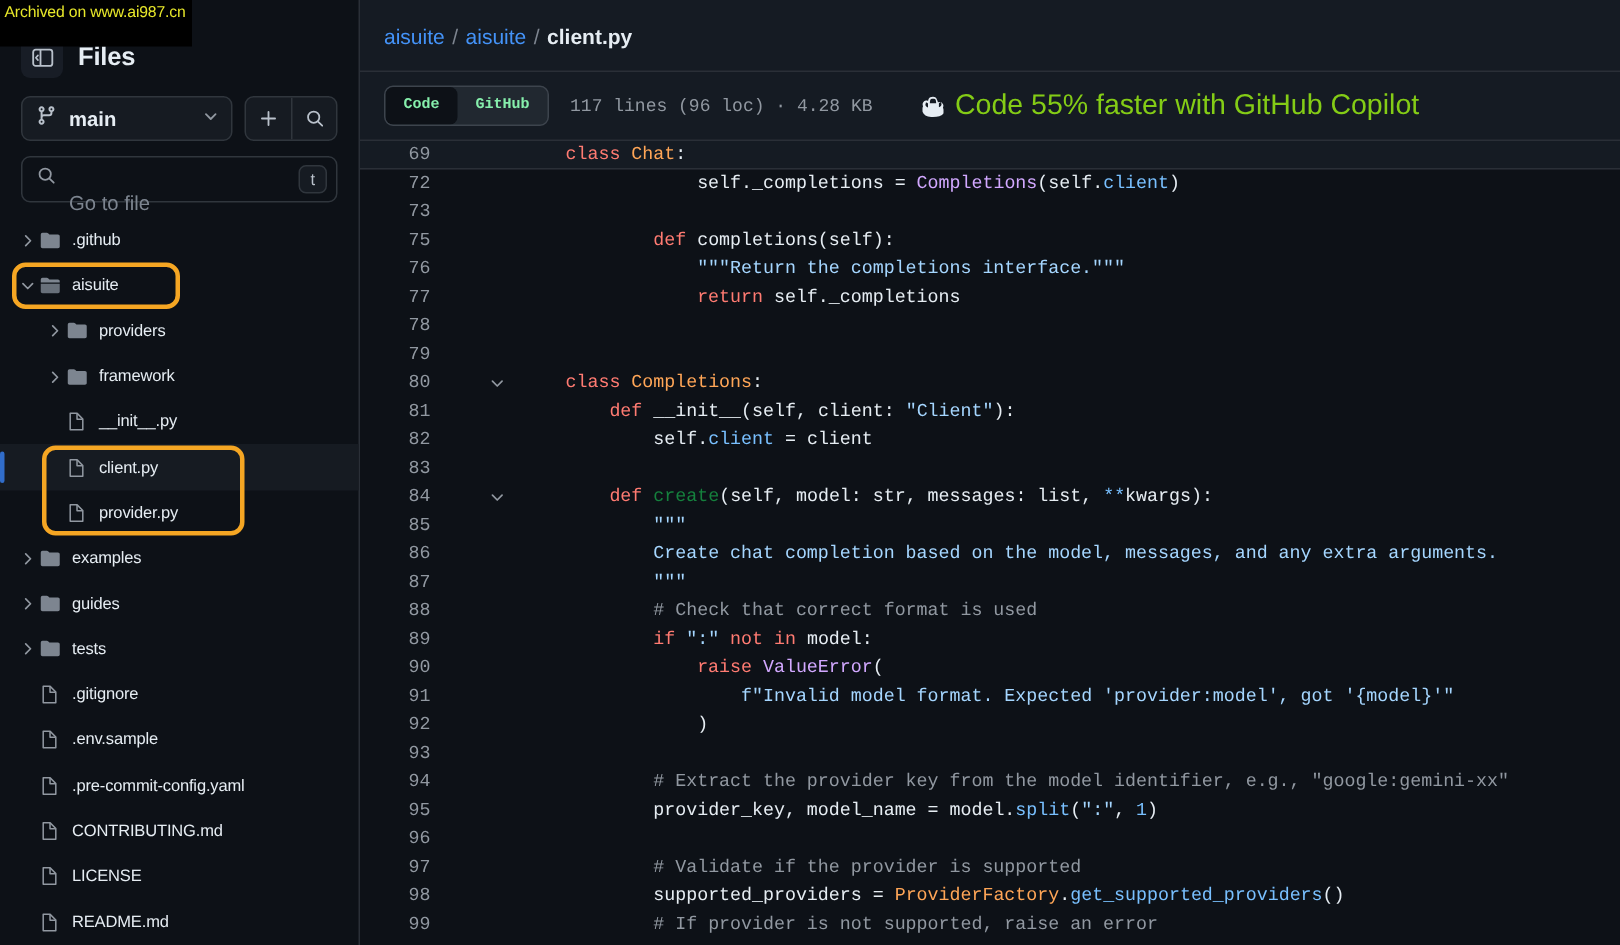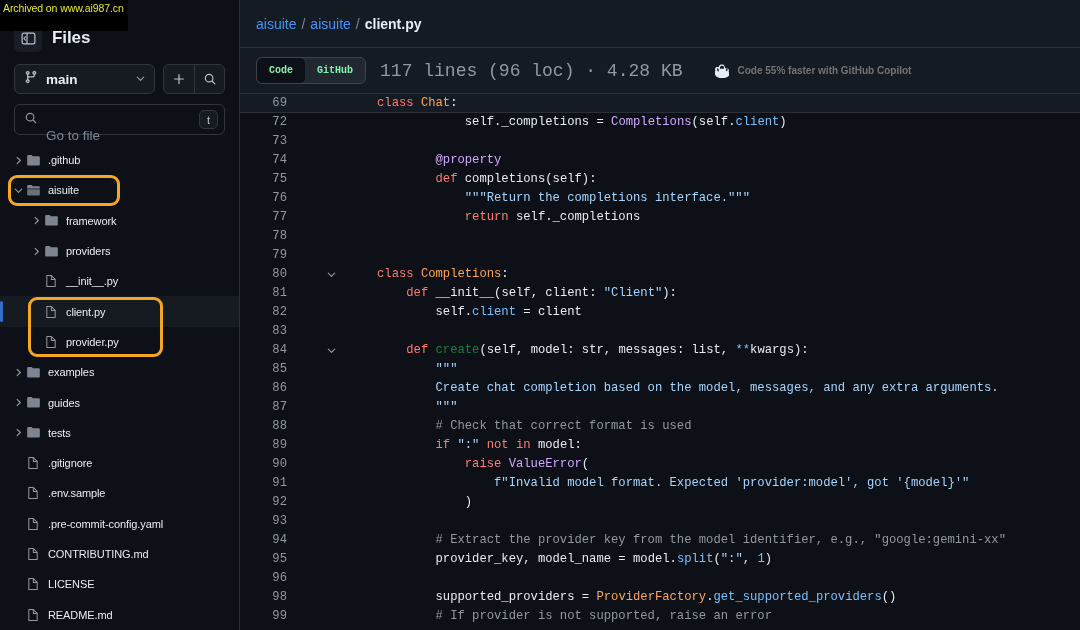--- a/index.html
+++ b/index.html
@@ -133,26 +133,26 @@
     display: flex; height: 27px; border: 1px solid #3d444d; border-radius: 6px;
     overflow: hidden; background: #212830;
   }
   .seg > div {
     padding: 0 12px; display: flex; align-items: center;
     font-size: 10px; font-weight: 600; color: #86efac; cursor: pointer; font-family: Liberation Mono, monospace;
   }
   .seg > div.on { background: #0d1117; border-radius: 5px; }
   .meta {
     font-family: "Liberation Mono", monospace;
-    font-size: 18px; color: #9198a1; white-space: nowrap;
+    font-size: 12px; color: #9198a1; white-space: nowrap;
   }
   .copilot {
     display: flex; align-items: center; gap: 7px; margin-left: 18px; cursor: pointer;
   }
-  .copilot span { font-size: 10px; font-weight: 700; color: #737373; white-space: nowrap; }
+  .copilot span { font-size: 19px; font-weight: 400; color: #84cc16; white-space: nowrap; }
 
   
   .code-wrap { flex: 1; overflow: hidden; background: #0d1117; position: relative; }
   .sticky-line { background: #151b23; border-bottom: 1px solid #2a2f37; }
   .cl {
     display: flex; height: 19px; align-items: center;
     font-family: "Liberation Mono", monospace;
     font-size: 12.2px; line-height: 19px; gap: 27px;
   }
   .ln {
@@ -270,35 +270,35 @@
           <span class="chev">
             <svg width="11" height="11" viewBox="0 0 12 12">
               <path d="M4.5 2.5 L8 6 L4.5 9.5" stroke="#9198a1" stroke-width="1.25" fill="none" stroke-linecap="round" stroke-linejoin="round"></path>
             </svg>
           </span>
           <span class="ic">
             <svg width="15" height="15" viewBox="0 0 16 16" fill="#7d8590">
               <path d="M1.25 3.5A1.25 1.25 0 0 1 2.5 2.25h3.1c.33 0 .64.13.87.36l.92.89h6.11c.69 0 1.25.56 1.25 1.25v7.4c0 .69-.56 1.25-1.25 1.25H2.5c-.69 0-1.25-.56-1.25-1.25V3.5Z"></path>
             </svg>
           </span>
-          <span class="lbl">framework</span>
+          <span class="lbl">providers</span>
         </div>
         <div class="row">
           <span class="indent"></span>
           <span class="chev">
             <svg width="11" height="11" viewBox="0 0 12 12">
               <path d="M4.5 2.5 L8 6 L4.5 9.5" stroke="#9198a1" stroke-width="1.25" fill="none" stroke-linecap="round" stroke-linejoin="round"></path>
             </svg>
           </span>
           <span class="ic">
             <svg width="15" height="15" viewBox="0 0 16 16" fill="#7d8590">
               <path d="M1.25 3.5A1.25 1.25 0 0 1 2.5 2.25h3.1c.33 0 .64.13.87.36l.92.89h6.11c.69 0 1.25.56 1.25 1.25v7.4c0 .69-.56 1.25-1.25 1.25H2.5c-.69 0-1.25-.56-1.25-1.25V3.5Z"></path>
             </svg>
           </span>
-          <span class="lbl">providers</span>
+          <span class="lbl">framework</span>
         </div>
         <div class="row">
           <span class="indent"></span>
           <span class="pad"></span>
           <span class="ic">
             <svg width="14" height="14" viewBox="0 0 16 16" fill="none">
               <path d="M3.2 1.8h5.3l4.3 4.3v8.1H3.2V1.8Z" stroke="#9198a1" stroke-width="1.15" stroke-linejoin="round"></path>
               <path d="M8.4 1.9v4.3h4.3" stroke="#9198a1" stroke-width="1.15" stroke-linejoin="round"></path>
             </svg>
           </span>
@@ -473,25 +473,20 @@
             <span class="ln">72</span>
             <span class="fold"></span>
             <span class="src"><span class="t-pl">&nbsp;&nbsp;&nbsp;&nbsp;&nbsp;&nbsp;&nbsp;&nbsp;&nbsp;&nbsp;&nbsp;&nbsp;</span><span class="t-pl">self</span><span class="t-pl">._completions&nbsp;</span><span class="t-pl">=&nbsp;</span><span class="t-dec">Completions</span><span class="t-pl">(</span><span class="t-pl">self</span><span class="t-pl">.</span><span class="t-var">client</span><span class="t-pl">)</span></span>
           </div>
           <div class="cl">
             <span class="ln">73</span>
             <span class="fold"></span>
             <span class="src"></span>
           </div>
           <div class="cl">
-            <span class="ln">74</span>
-            <span class="fold"></span>
-            <span class="src"><span class="t-pl">&nbsp;&nbsp;&nbsp;&nbsp;&nbsp;&nbsp;&nbsp;&nbsp;</span><span class="t-dec">@property</span></span>
-          </div>
-          <div class="cl">
             <span class="ln">75</span>
             <span class="fold"></span>
             <span class="src"><span class="t-pl">&nbsp;&nbsp;&nbsp;&nbsp;&nbsp;&nbsp;&nbsp;&nbsp;</span><span class="t-def">def&nbsp;</span><span class="t-pl">completions</span><span class="t-pl">(</span><span class="t-pl">self</span><span class="t-pl">):</span></span>
           </div>
           <div class="cl">
             <span class="ln">76</span>
             <span class="fold"></span>
             <span class="src"><span class="t-pl">&nbsp;&nbsp;&nbsp;&nbsp;&nbsp;&nbsp;&nbsp;&nbsp;&nbsp;&nbsp;&nbsp;&nbsp;</span><span class="t-str">"""Return&nbsp;the&nbsp;completions&nbsp;interface."""</span></span>
           </div>
           <div class="cl">
@@ -596,20 +591,25 @@
             <span class="ln">95</span>
             <span class="fold"></span>
             <span class="src"><span class="t-pl">&nbsp;&nbsp;&nbsp;&nbsp;&nbsp;&nbsp;&nbsp;&nbsp;</span><span class="t-pl">provider_key,&nbsp;model_name&nbsp;</span><span class="t-pl">=&nbsp;</span><span class="t-pl">model.</span><span class="t-var">split</span><span class="t-pl">(</span><span class="t-str">":"</span><span class="t-pl">,&nbsp;</span><span class="t-num">1</span><span class="t-pl">)</span></span>
           </div>
           <div class="cl">
             <span class="ln">96</span>
             <span class="fold"></span>
             <span class="src"></span>
           </div>
           <div class="cl">
+            <span class="ln">97</span>
+            <span class="fold"></span>
+            <span class="src"><span class="t-pl">&nbsp;&nbsp;&nbsp;&nbsp;&nbsp;&nbsp;&nbsp;&nbsp;</span><span class="t-com">#&nbsp;Validate&nbsp;if&nbsp;the&nbsp;provider&nbsp;is&nbsp;supported</span></span>
+          </div>
+          <div class="cl">
             <span class="ln">98</span>
             <span class="fold"></span>
             <span class="src"><span class="t-pl">&nbsp;&nbsp;&nbsp;&nbsp;&nbsp;&nbsp;&nbsp;&nbsp;</span><span class="t-pl">supported_providers&nbsp;</span><span class="t-pl">=&nbsp;</span><span class="t-cls">ProviderFactory</span><span class="t-pl">.</span><span class="t-var">get_supported_providers</span><span class="t-pl">()</span></span>
           </div>
           <div class="cl">
             <span class="ln">99</span>
             <span class="fold"></span>
             <span class="src"><span class="t-pl">&nbsp;&nbsp;&nbsp;&nbsp;&nbsp;&nbsp;&nbsp;&nbsp;</span><span class="t-com">#&nbsp;If&nbsp;provider&nbsp;is&nbsp;not&nbsp;supported,&nbsp;raise&nbsp;an&nbsp;error</span></span>
           </div>
         </div>

